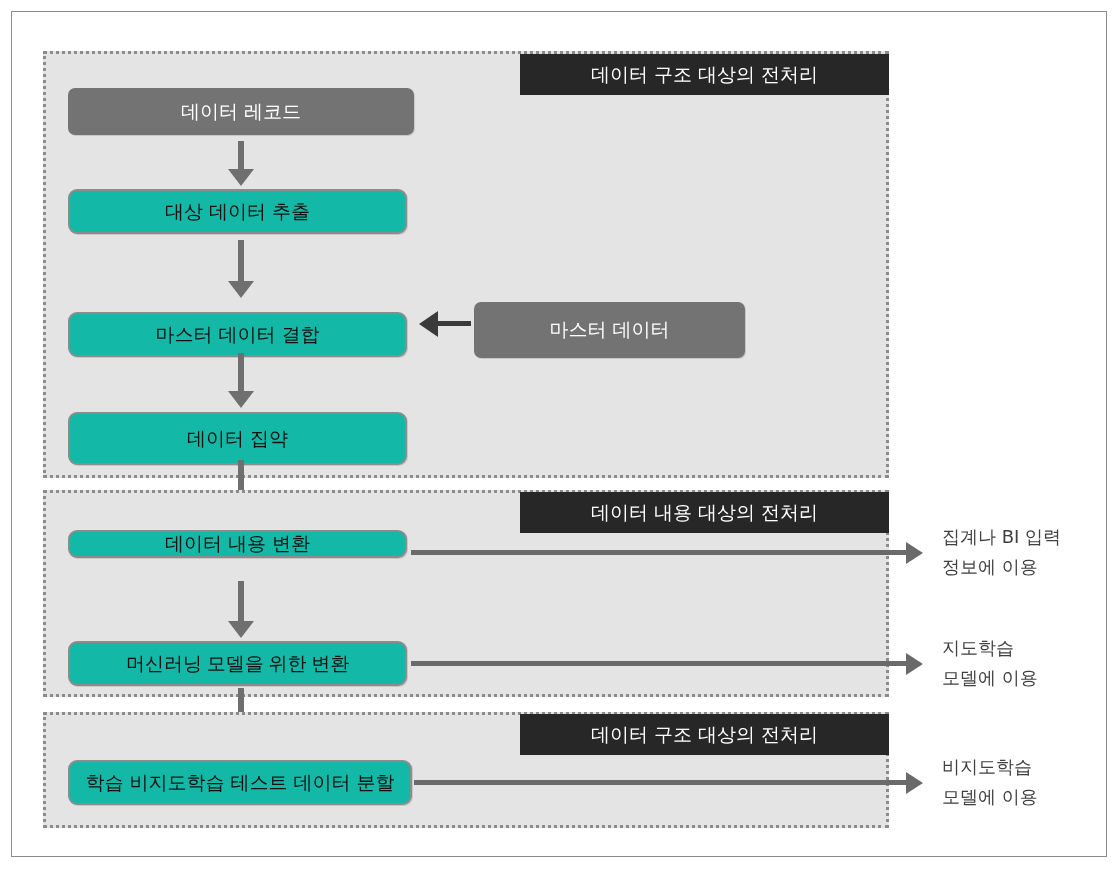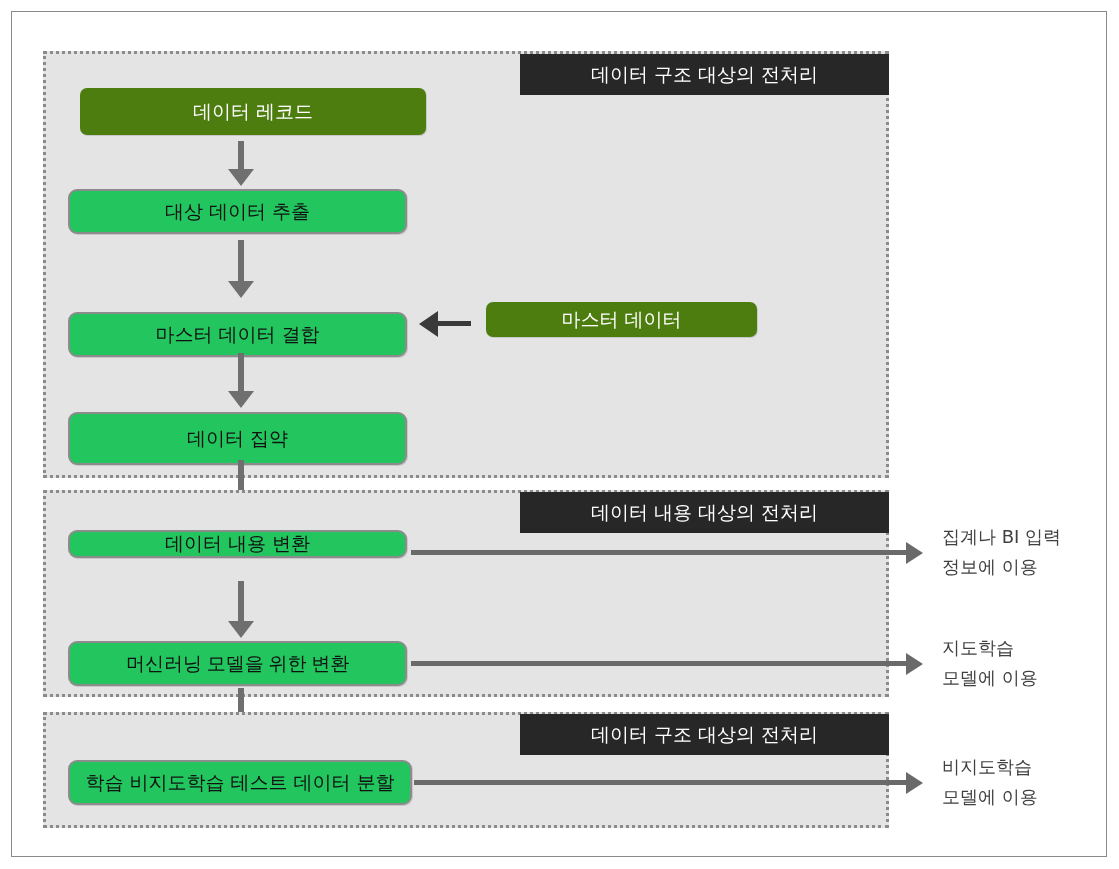--- a/index.html
+++ b/index.html
@@ -50,33 +50,32 @@
     position: absolute;
     box-sizing: border-box;
     text-align: center;
     white-space: nowrap;
     display: flex;
     align-items: center;
     justify-content: center;
     font-size: 19px;
   }
   .box-white {
-    background: #22c55e;
+    background: #14b8a6;
     border: 2px solid #8c8c8c;
     border-radius: 9px;
     color: #111111;
     box-shadow: 1px 1px 0 rgba(0,0,0,0.12);
   }
   .box-gray {
-    background: #4d7c0f;
+    background: #737373;
     border: none;
     border-radius: 7px;
     color: #ffffff;
     box-shadow: 1px 1px 0 rgba(0,0,0,0.12);
-    margin-left: 12px;
   }
   
   .v-arrow {
     position: absolute;
     width: 26px;
   }
   .v-arrow .shaft {
     position: absolute;
     left: 10px;
     top: 0;
@@ -171,21 +170,21 @@
     <div class="head" style="top:41px;"></div>
   </div>
 
   <div class="box box-white" style="left:68px; top:302px; width:339px; height:45px;margin-top:10px;">마스터 데이터 결합</div>
 
   <div class="l-arrow" style="left:419px; top:311px; width:52px;">
     <div class="head"></div>
     <div class="shaft" style="width:36px;"></div>
   </div>
 
-  <div class="box box-gray" style="left:474px; top:302px; width:271px; height:35px;">마스터 데이터</div>
+  <div class="box box-gray" style="left:474px; top:302px; width:271px; height:56px;">마스터 데이터</div>
 
   <div class="v-arrow" style="left:228px; top:353px; height:56px;">
     <div class="shaft" style="height:38px;"></div>
     <div class="head" style="top:38px;"></div>
   </div>
 
   <div class="box box-white" style="left:68px; top:412px; width:339px; height:53px;">데이터 집약</div>
 
   <div class="v-arrow" style="left:228px; top:460px; height:66px;">
     <div class="shaft" style="height:48px;"></div>

